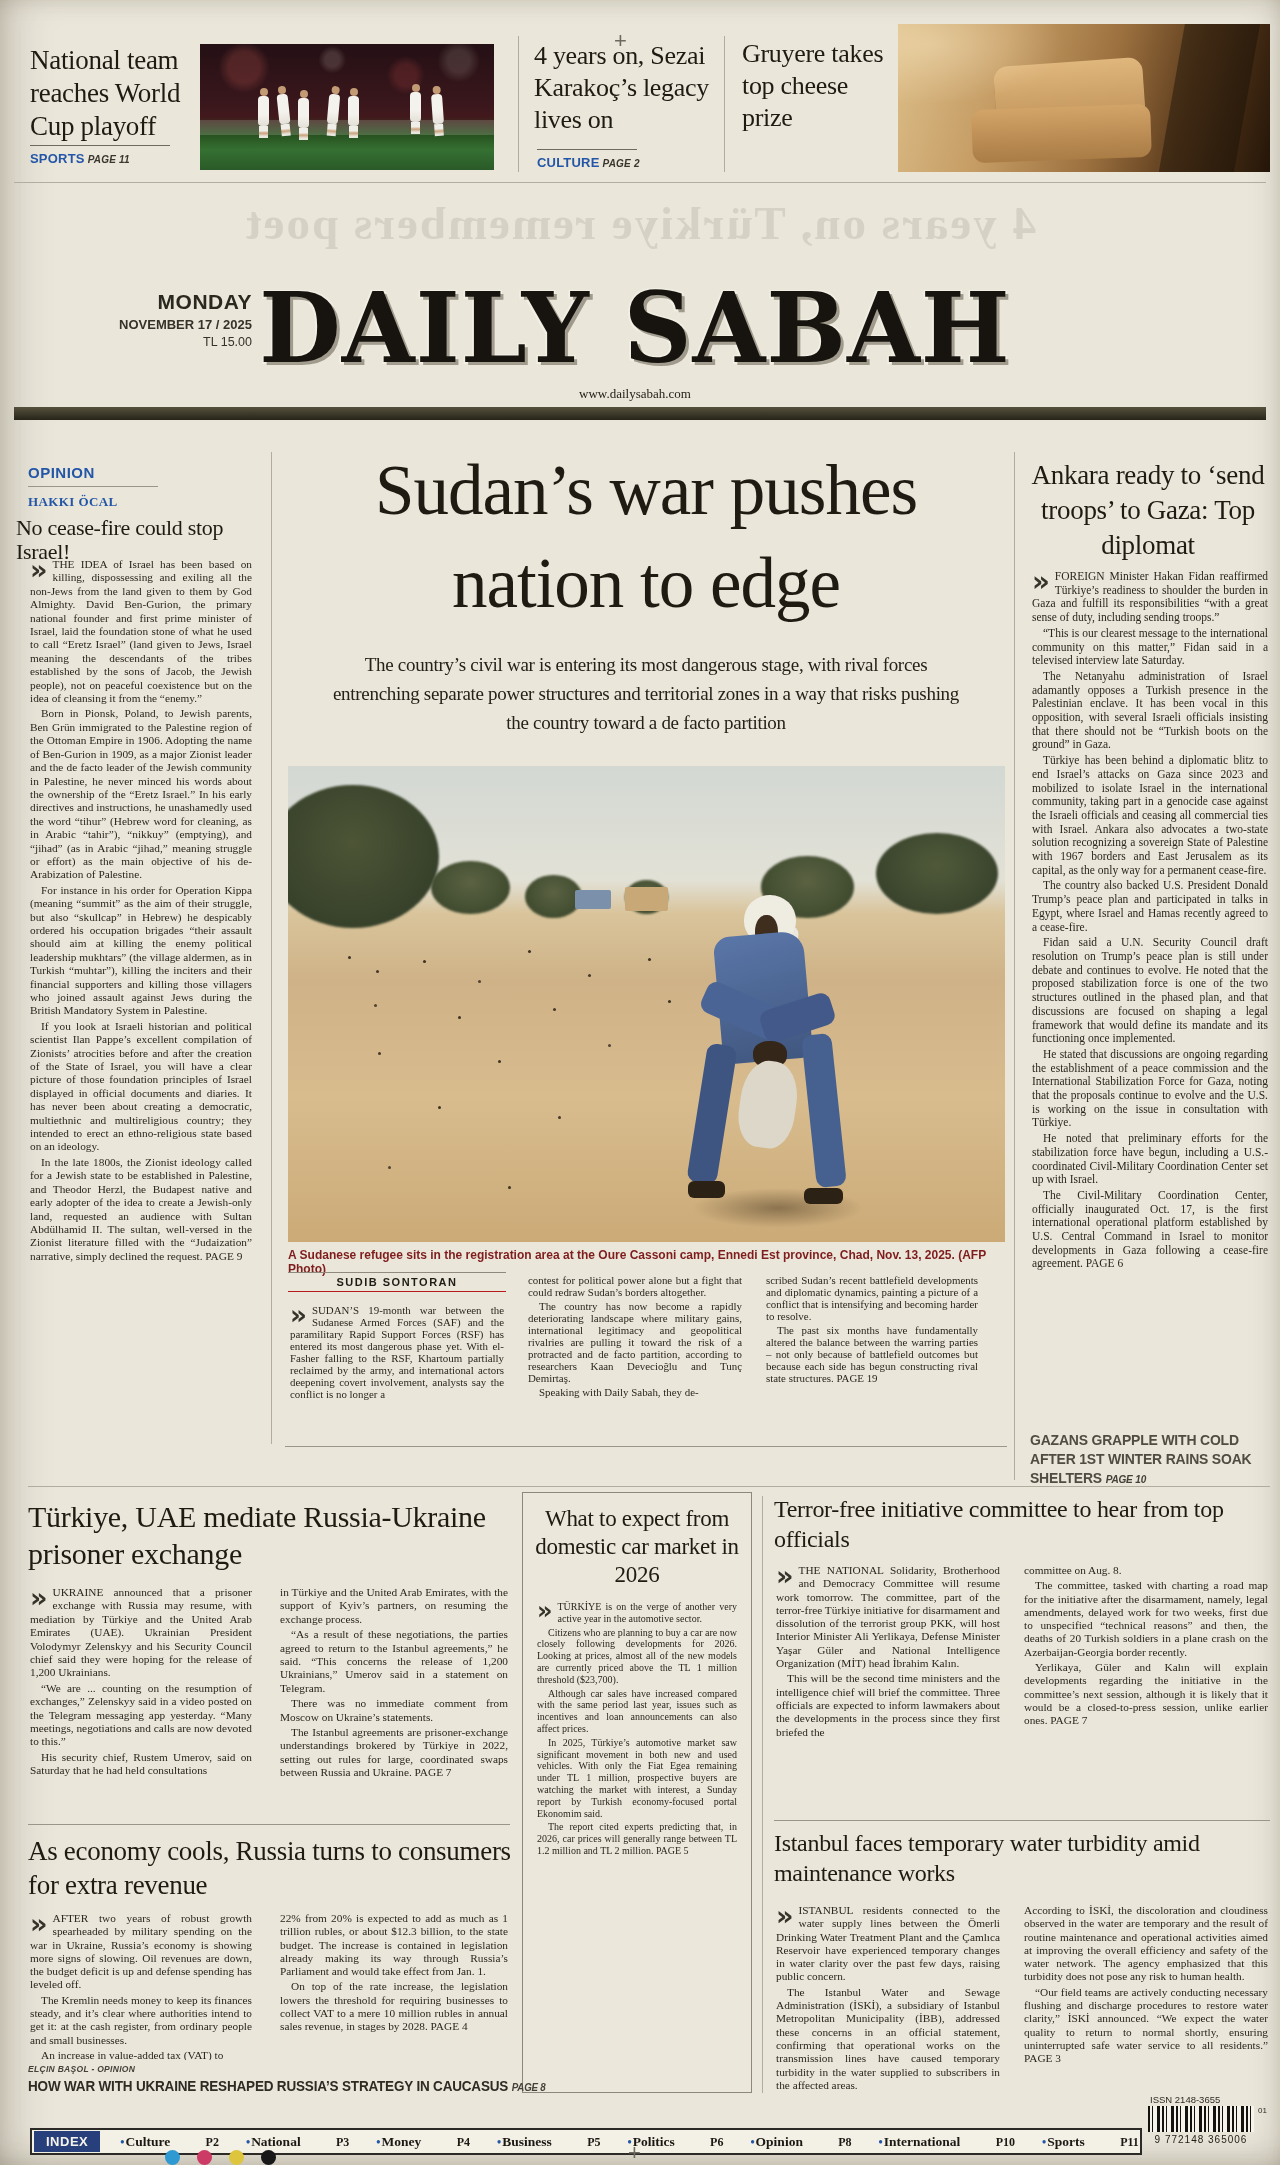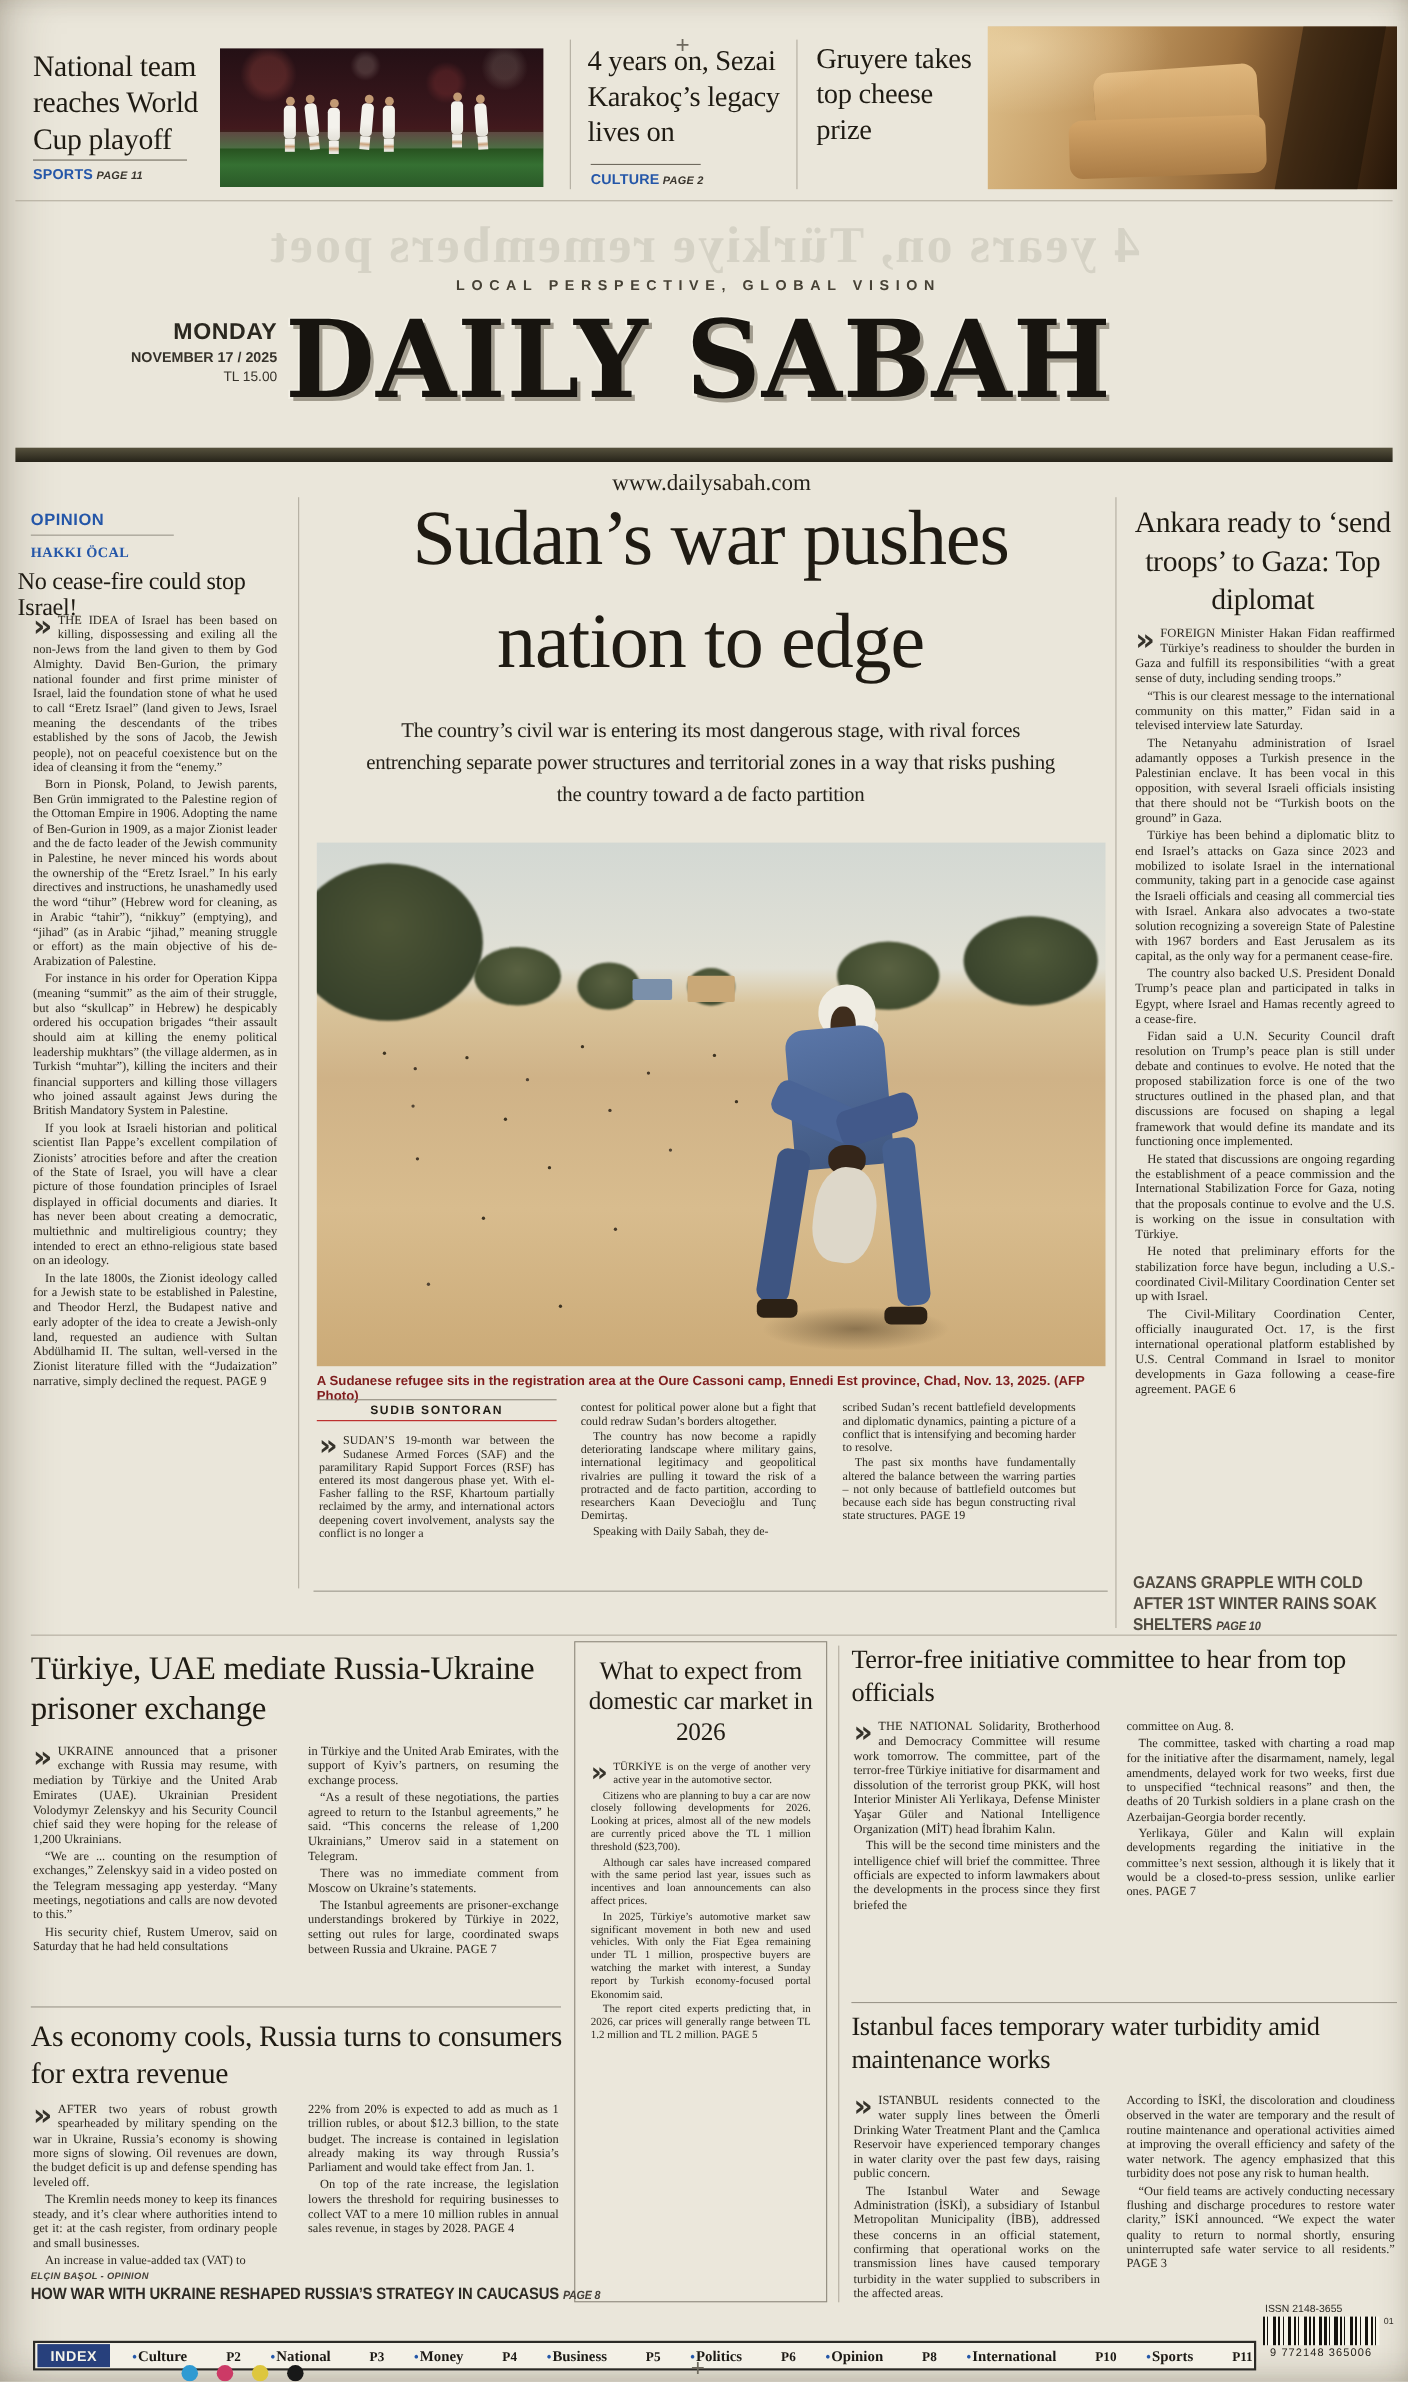--- a/index.html
+++ b/index.html
@@ -84,31 +84,30 @@
     <div class="abs" style="left:74%;top:-12%;width:20%;height:120%;background:#17100772;transform:rotate(10deg);"></div>
     <div class="abs" style="left:0;top:0;width:45%;height:55%;background:radial-gradient(ellipse at 18% 25%,rgba(255,240,205,.4),transparent 70%);"></div>
   </div>
 
   <div class="abs sans" style="left:614px;top:28px;font-size:22px;color:#6e695e;">+</div>
 
   <div class="abs rule" style="left:14px;top:182px;width:1252px;background:#b3ad9f;"></div>
 
   <div class="abs ghost" style="left:110px;top:196px;width:1060px;font-size:47px;text-align:center;letter-spacing:2px;">4 years on, Türkiye remembers poet</div>
 
-  <div class="abs sans" style="left:255px;top:252px;width:760px;text-align:center;font-weight:bold;font-size:13px;letter-spacing:6px;color:#464135;">LOCAL PERSPECTIVE, GLOBAL VISION</div>
 
   <div class="abs" style="left:80px;top:290px;width:172px;text-align:right;">
     <div class="sans" style="font-weight:bold;font-size:21px;color:#2b2820;letter-spacing:.5px;">MONDAY</div>
     <div class="sans" style="font-weight:bold;font-size:13px;color:#36322a;margin-top:3px;">NOVEMBER 17 / 2025</div>
     <div class="sans" style="font-size:12.5px;color:#36322a;margin-top:3px;">TL 15.00</div>
   </div>
 
   <div class="abs logo" style="left:255px;top:278px;width:760px;text-align:center;font-size:94px;line-height:100px;white-space:nowrap;">DAILY SABAH</div>
 
-  <div class="abs" style="left:267px;top:386px;width:760px;text-align:center;font-size:21px;color:#26221a;margin-top:40px;">www.dailysabah.com</div>
+  <div class="abs" style="left:255px;top:386px;width:760px;text-align:center;font-size:13px;color:#26221a;">www.dailysabah.com</div>
 
   <div class="abs" style="left:14px;top:407px;width:1252px;height:13px;background:linear-gradient(180deg,#56513d,#262319);"></div>
 
   <div class="abs sans" style="left:28px;top:464px;font-weight:bold;font-size:15px;color:#2456a8;letter-spacing:.5px;">OPINION</div>
   <div class="abs rule" style="left:28px;top:486px;width:130px;"></div>
   <div class="abs" style="left:28px;top:494px;font-weight:bold;font-size:13px;color:#2456a8;letter-spacing:.4px;">HAKKI ÖCAL</div>
   <div class="abs hl" style="left:16px;top:516px;width:226px;font-size:22px;line-height:24px;">No cease-fire could stop Israel!</div>
   <div class="abs bodytext chev" style="left:28px;top:556px;width:226px;height:918px;font-size:11.3px;line-height:13.4px;">
       <p>THE IDEA of Israel has been based on killing, dispossessing and exiling all the non-Jews from the land given to them by God Almighty. David Ben-Gurion, the primary national founder and first prime minister of Israel, laid the foundation stone of what he used to call “Eretz Israel” (land given to Jews, Israel meaning the descendants of the tribes established by the sons of Jacob, the Jewish people), not on peaceful coexistence but on the idea of cleansing it from the “enemy.”</p>
       <p>Born in Pionsk, Poland, to Jewish parents, Ben Grün immigrated to the Palestine region of the Ottoman Empire in 1906. Adopting the name of Ben-Gurion in 1909, as a major Zionist leader and the de facto leader of the Jewish community in Palestine, he never minced his words about the ownership of the “Eretz Israel.” In his early directives and instructions, he unashamedly used the word “tihur” (Hebrew word for cleaning, as in Arabic “tahir”), “nikkuy” (emptying), and “jihad” (as in Arabic “jihad,” meaning struggle or effort) as the main objective of his de-Arabization of Palestine.</p>

